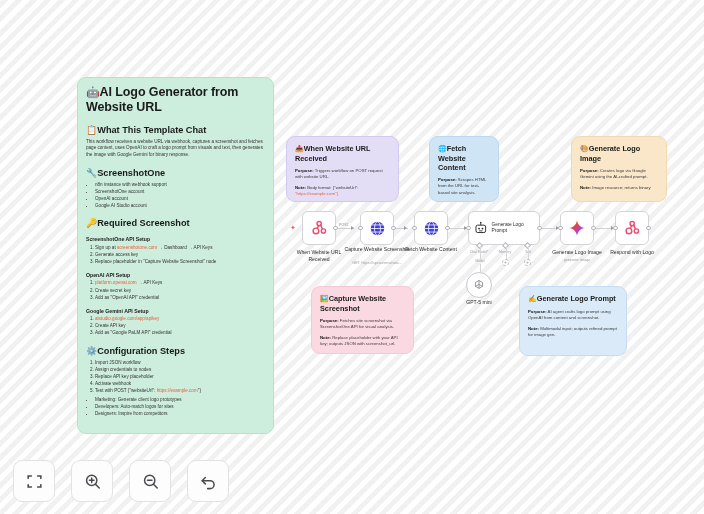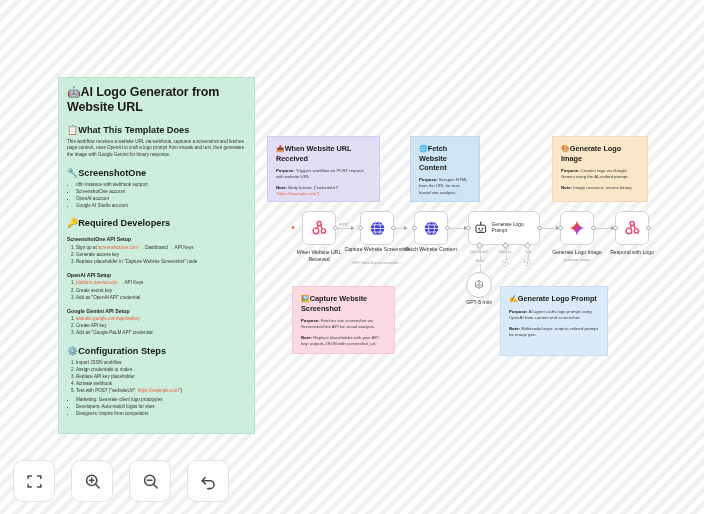--- a/index.html
+++ b/index.html
@@ -17,24 +17,25 @@
       -45deg,
       #ffffff 0px, #ffffff 5px,
       #f1f1f1 5px, #f1f1f1 10px
     );
     overflow: hidden;
   }
 
   
   .note {
     position: absolute;
-    border-radius: 0;
+    border-radius: 9px;
     padding: 7px 8px;
     overflow: hidden;
     line-height: 1.25;
+    margin-left: 19px;
   }
   .note h1 {
     margin: 0 0 7px 0;
     font-size: 12.5px;
     font-weight: 700;
     line-height: 1.22;
     color: #1a1a1a;
     letter-spacing: -0.1px;
   }
   .note h2 {
@@ -239,32 +240,32 @@
   .tbtn svg { display: block; }
 </style>
 </head>
 <body>
 
 <div id="canvas">
 
   <div class="note" id="note-main">
     <h1><span class="emoji">🤖</span><span>AI Logo Generator from Website URL</span></h1>
 
-    <h2><span class="emoji">📋</span><span>What This Template Does</span></h2>
+    <h2><span class="emoji">📋</span><span>What This Template Chat</span></h2>
     <p>This workflow receives a website URL via webhook, captures a screenshot and fetches page content, uses OpenAI to craft a logo prompt from visuals and text, then generates the image with Google Gemini for binary response.</p>
 
     <h2><span class="emoji">🔧</span><span>ScreenshotOne</span></h2>
     <ul>
       <li>n8n instance with webhook support</li>
       <li>ScreenshotOne account</li>
       <li>OpenAI account</li>
       <li>Google AI Studio account</li>
     </ul>
 
-    <h2><span class="emoji">🔑</span><span>Required Developers</span></h2>
+    <h2><span class="emoji">🔑</span><span>Required Screenshot</span></h2>
 
     <h3>ScreenshotOne API Setup</h3>
     <ol>
       <li>Sign up at <span class="lnk">screenshotone.com</span> → Dashboard → API Keys</li>
       <li>Generate access key</li>
       <li>Replace placeholder in "Capture Website Screenshot" node</li>
     </ol>
 
     <h3>OpenAI API Setup</h3>
     <ol>

